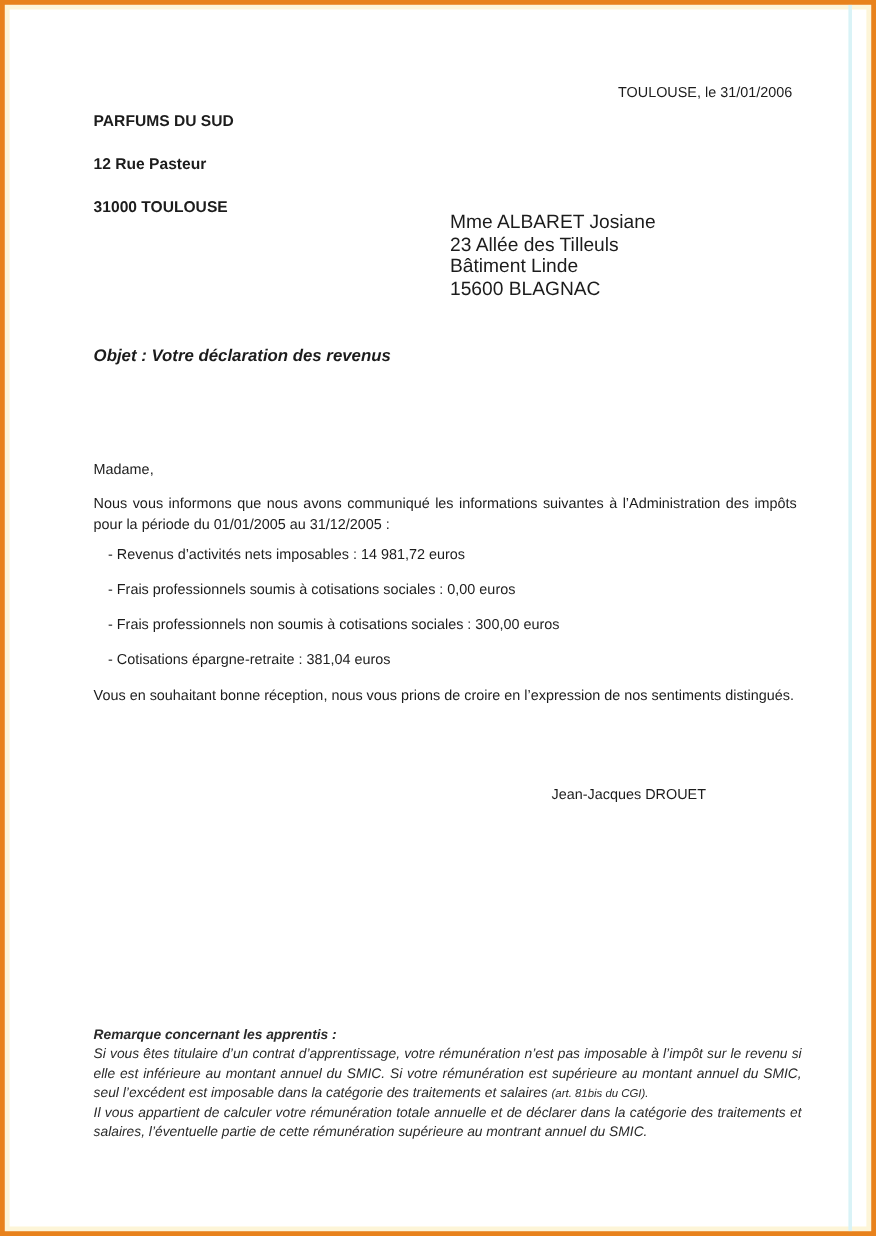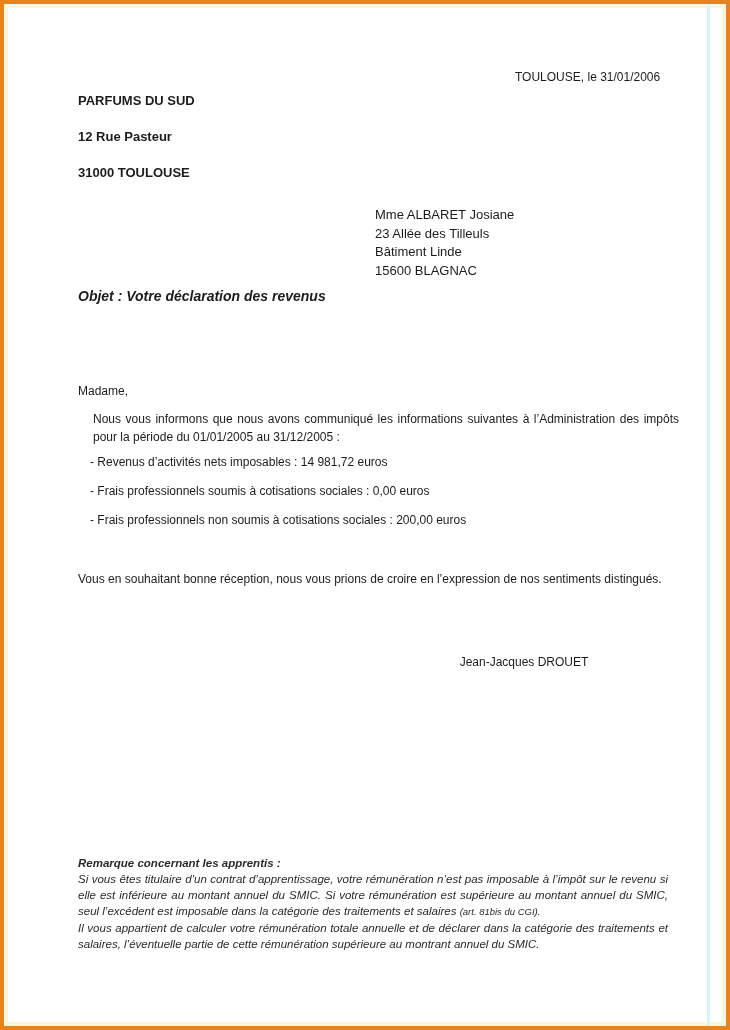--- a/index.html
+++ b/index.html
@@ -26,38 +26,36 @@
   .sender {
     left: 74px; top: 70px;
     font-weight: bold;
     font-size: 13px;
     line-height: 18px;
     white-space: pre-line;
   }
   .date { left: 511px; top: 66px; font-size: 12px; }
   .recipient {
     left: 371px; top: 173px;
-    font-size: 13px;
+    font-size: 16px;
     line-height: 18.5px;
-    margin-top: 29px;
   }
   .subject {
     left: 74px; top: 284px;
     font-weight: bold;
     font-style: italic;
     font-size: 14px;
   }
   .salutation { left: 74px; top: 380px; font-size: 12px; }
   .intro {
     left: 74px; top: 406px;
     width: 586px;
     font-size: 12px;
     line-height: 18px;
     text-align: justify;
-    margin-left: 15px;
   }
   .items { left: 86px; top: 449px; width: 570px; font-size: 12px; }
   .items .item { line-height: 18px; margin-bottom: 11px; }
   .closing {
     left: 74px; top: 566px;
     width: 586px;
     font-size: 12px;
     line-height: 18px;
     text-align: justify;
   }
@@ -103,21 +101,22 @@
 
   <div class="abs subject">Objet : Votre déclaration des revenus</div>
 
   <div class="abs salutation">Madame,</div>
 
   <div class="abs intro">Nous vous informons que nous avons communiqué les informations suivantes à l’Administration des impôts pour la période du 01/01/2005 au 31/12/2005 :</div>
 
   <div class="abs items">
     <div class="item">- Revenus d’activités nets imposables : 14 981,72 euros</div>
     <div class="item">- Frais professionnels soumis à cotisations sociales : 0,00 euros</div>
-    <div class="item">- Frais professionnels non soumis à cotisations sociales : 200,00 euros</div>
+    <div class="item">- Frais professionnels non soumis à cotisations sociales : 300,00 euros</div>
+    <div class="item">- Cotisations épargne-retraite : 381,04 euros</div>
   </div>
 
   <div class="abs closing">Vous en souhaitant bonne réception, nous vous prions de croire en l’expression de nos sentiments distingués.</div>
 
   <div class="abs signature">
     <div>Jean-Jacques DROUET</div>
   </div>
 
   <div class="abs remark">
     <div class="heading">Remarque concernant les apprentis :</div>

